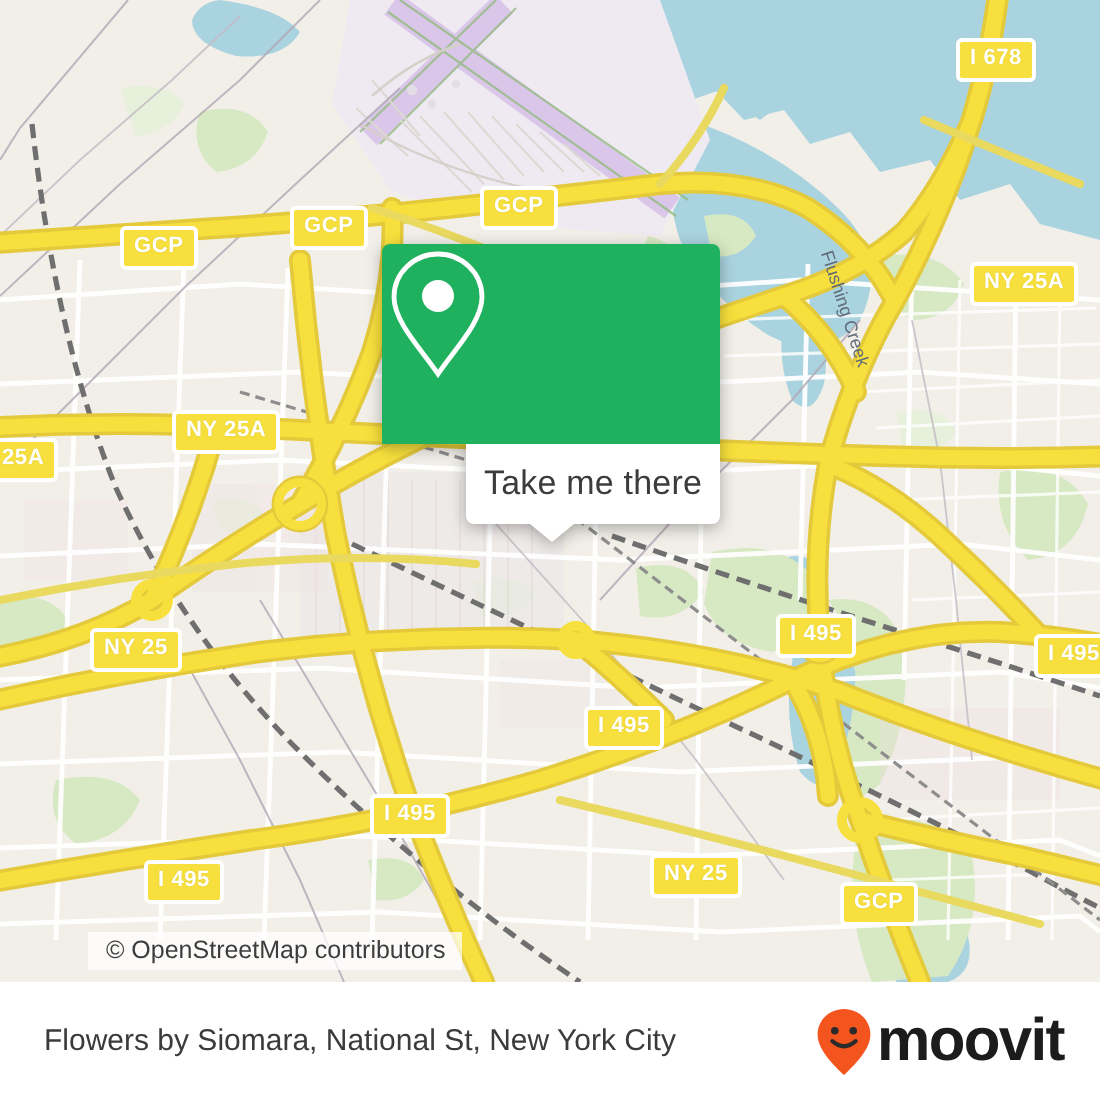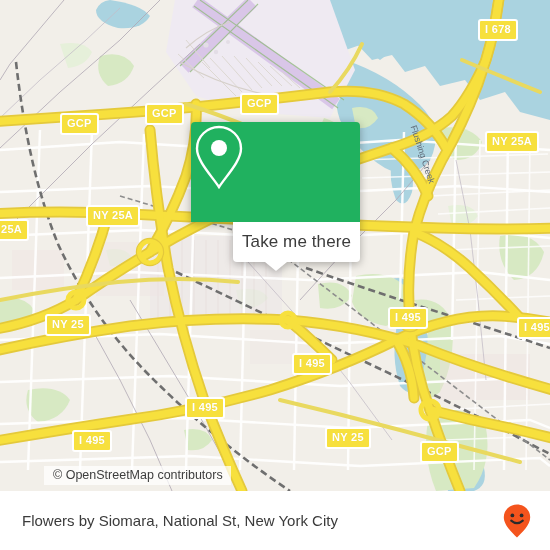--- a/index.html
+++ b/index.html
@@ -376,16 +376,17 @@
     <span id="footer-title">Flowers by Siomara, National St, New York City</span>
 
     <div id="brand">
       <svg width="30" height="36" viewBox="0 0 30 36">
         <path d="M15 1.5 C7.6 1.5 1.8 7.2 1.8 14.2 C1.8 22 10 29.5 15 34.5
                  C20 29.5 28.2 22 28.2 14.2 C28.2 7.2 22.4 1.5 15 1.5 Z" fill="#f4541d"></path>
         <circle cx="10.4" cy="12.4" r="1.9" fill="#2b2b2b"></circle>
         <circle cx="19.6" cy="12.4" r="1.9" fill="#2b2b2b"></circle>
         <path d="M9.2 17.6 Q15 22.6 20.8 17.6" fill="none" stroke="#2b2b2b" stroke-width="2.1" stroke-linecap="round"></path>
       </svg>
+      <span id="brand-wordmark">moovit</span>
     </div>
   </div>
 
 </div>
 
 </body></html>

